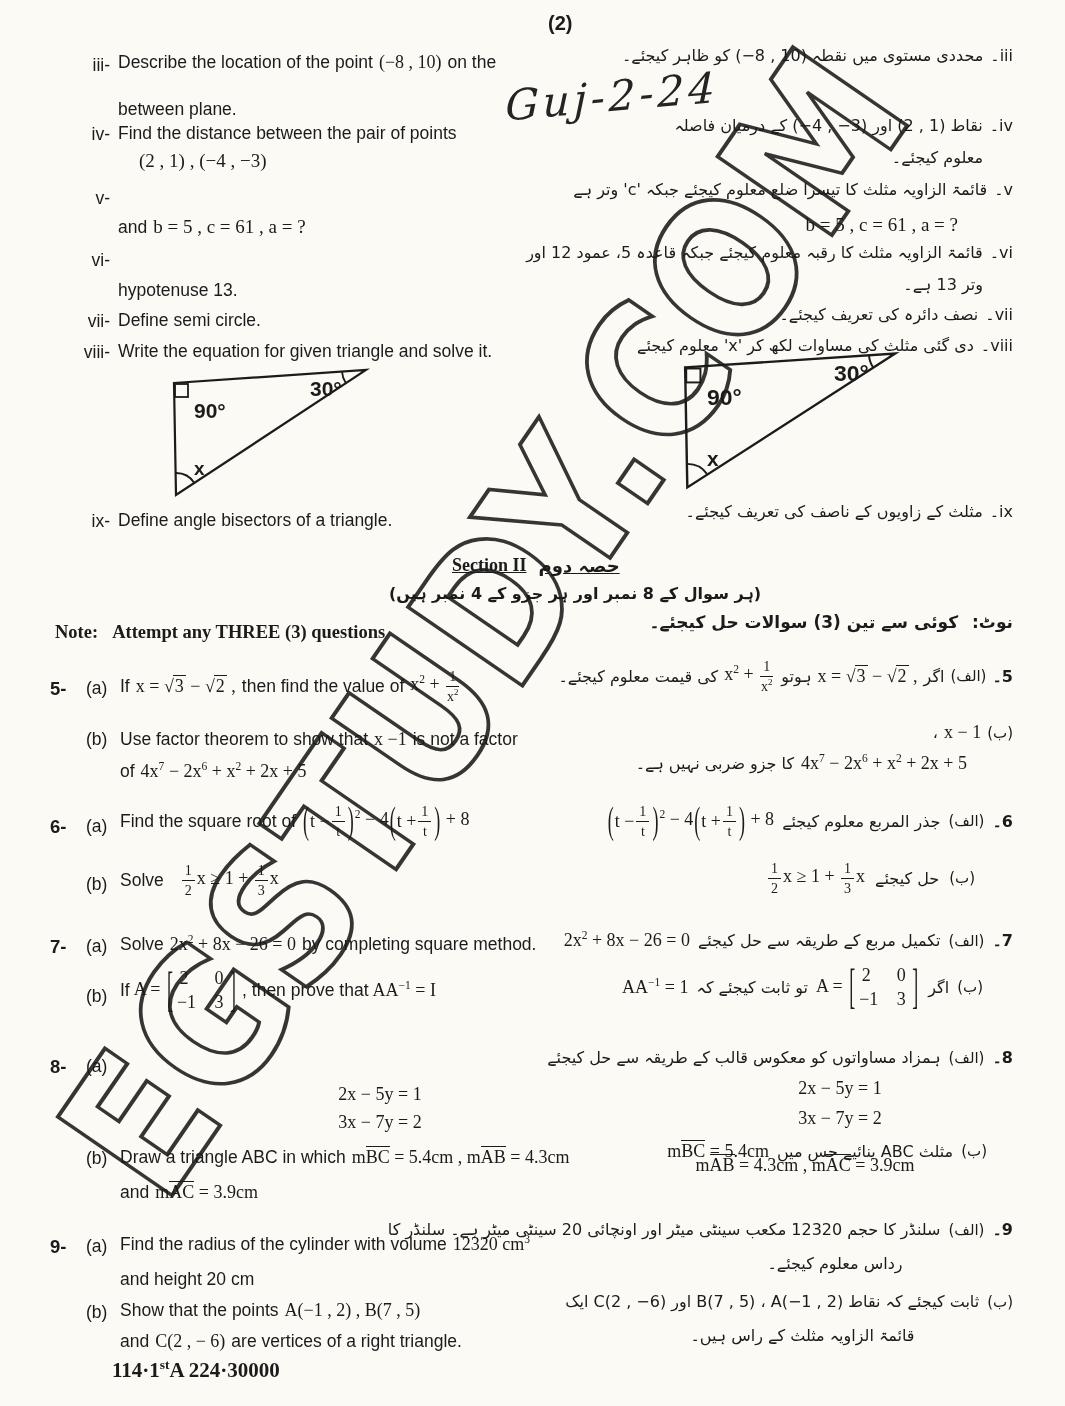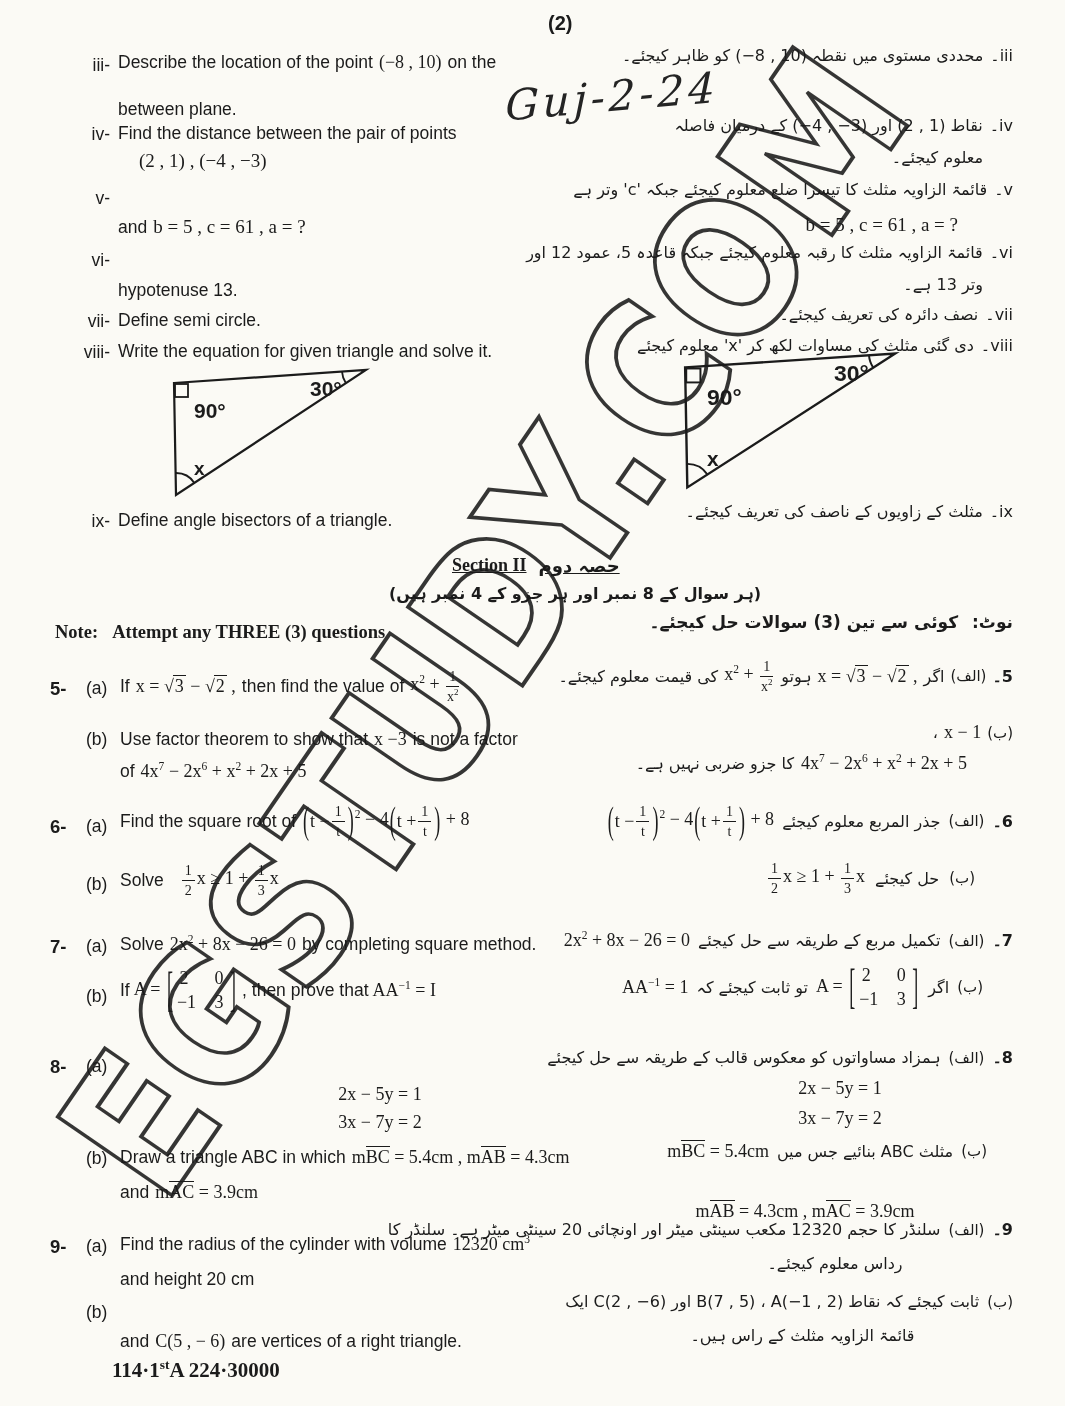--- a/index.html
+++ b/index.html
@@ -166,21 +166,21 @@
     <span class="math">x = <span class="msqrt"><span class="mrs">√</span><span class="mrad">3</span></span> − <span class="msqrt"><span class="mrs">√</span><span class="mrad">2</span></span> ,</span>
     <span class="en">then find the value of</span>
     <span class="math">x<sup class="msup">2</sup> + <span class="mfrac">
           <span class="mnum">1</span>
           <span class="mden">x<sup class="msup">2</sup></span>
         </span></span>
   </div>
   <div class="plabel" style="top:729px">(b)</div>
   <div class="row" style="left:120px;top:729px">
     <span class="en">Use factor theorem to show that</span>
-    <span class="math">x −3</span>
+    <span class="math">x −1</span>
     <span class="en">is not a factor</span>
   </div>
   <div class="row" style="left:120px;top:761px">
     <span class="en">of</span>
     <span class="math">4x<sup class="msup">7</sup> − 2x<sup class="msup">6</sup> + x<sup class="msup">2</sup> + 2x + 5</span>
   </div>
 
   <div class="urow" style="top:650px;height:52px;gap:6px">
     <span class="ur b">5۔</span>
     <span class="ur" style="font-size:15px">(الف)</span>
@@ -341,33 +341,37 @@
     <span class="ur" style="font-size:15px">(الف)</span>
     <span class="ur">ہمزاد مساواتوں کو معکوس قالب کے طریقہ سے حل کیجئے</span>
   </div>
   <div class="abs math ctr" style="left:700px;top:1078px;width:280px">2x − 5y = 1</div>
   <div class="abs math ctr" style="left:700px;top:1108px;width:280px">3x − 7y = 2</div>
   <div class="urow" style="top:1140px;gap:8px">
     <span class="ur" style="font-size:15px;margin-right:26px">(ب)</span>
     <span class="ur">مثلث ⁦ABC⁩ بنائیے جس میں</span>
     <span class="math">m<span class="mover">BC</span> = 5.4cm</span>
   </div>
-  <div class="abs math ctr" style="left:640px;top:1200px;width:330px">m<span class="mover">AB</span> = 4.3cm , m<span class="mover">AC</span> = 3.9cm</div>
+  <div class="abs math ctr" style="left:640px;top:1154px;width:330px">m<span class="mover">AB</span> = 4.3cm , m<span class="mover">AC</span> = 3.9cm</div>
 
   <div class="qnum" style="top:1236px">9-</div>
   <div class="plabel" style="top:1236px">(a)</div>
   <div class="row" style="left:120px;top:1234px">
     <span class="en">Find the radius of the cylinder with volume</span>
     <span class="math">12320 cm<sup class="msup">3</sup></span>
   </div>
   <div class="abs en" style="left:120px;top:1269px">and height 20 cm</div>
   <div class="plabel" style="top:1302px">(b)</div>
+  <div class="row" style="left:120px;top:1300px">
+    <span class="en">Show that the points</span>
+    <span class="math">A(−1 , 2) , B(7 , 5)</span>
+  </div>
   <div class="row" style="left:120px;top:1331px">
     <span class="en">and</span>
-    <span class="math">C(5 , − 6)</span>
+    <span class="math">C(2 , − 6)</span>
     <span class="en">are vertices of a right triangle.</span>
   </div>
 
   <div class="urow" style="top:1220px;gap:8px">
     <span class="ur b">9۔</span>
     <span class="ur" style="font-size:15px">(الف)</span>
     <span class="ur">سلنڈر کا حجم ⁦12320⁩ مکعب سینٹی میٹر اور اونچائی ⁦20⁩ سینٹی میٹر ہے۔ سلنڈر کا</span>
   </div>
   <div class="abs ur ctr" style="left:730px;top:1254px;width:210px;direction:rtl">رداس معلوم کیجئے۔</div>
   <div class="urow" style="top:1292px;gap:8px">

